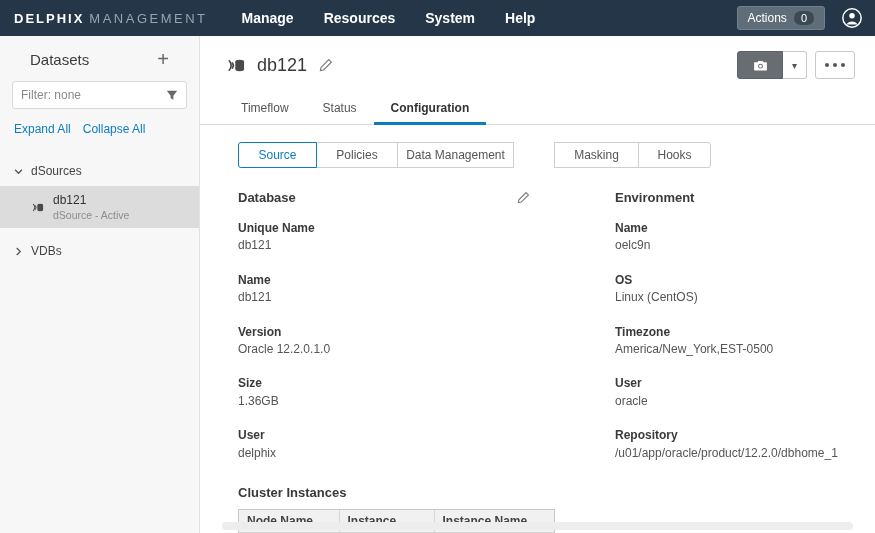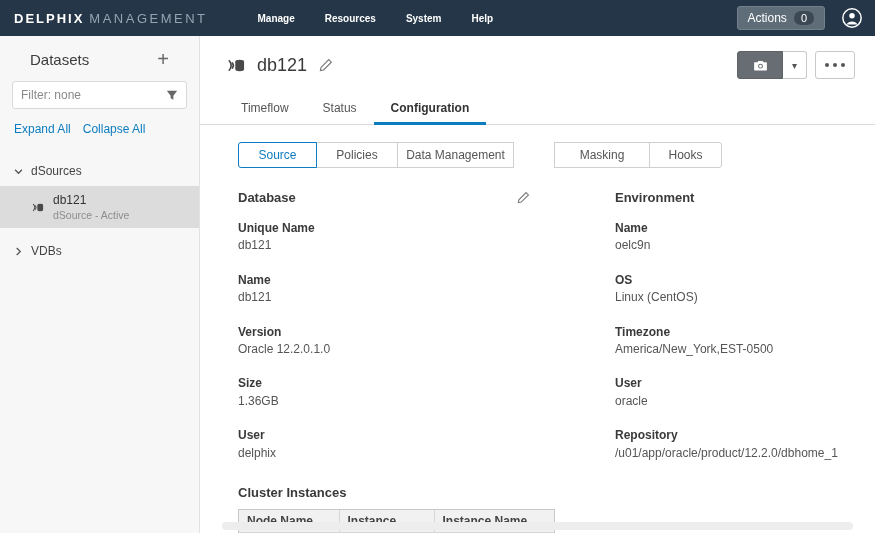--- a/index.html
+++ b/index.html
@@ -4,21 +4,21 @@
 <style>
   * { box-sizing: border-box; margin: 0; padding: 0; }
   html,body { width:875px; height:533px; overflow:hidden; }
   body { font-family:"Liberation Sans", sans-serif; background:#ffffff; color:#3a3a3a; }
 
   
   .topbar { height:36px; background:#243648; display:flex; align-items:center; color:#fff; }
   .brand { margin-left:14px; display:flex; align-items:baseline; white-space:nowrap; }
   .brand-primary { font-weight:bold; font-size:13px; letter-spacing:2px; }
   .brand-secondary { font-size:13px; letter-spacing:2.5px; color:#93a5b2; margin-left:5px; }
-  .topmenu { display:flex; margin-left:50px; gap:30px; font-size:10px; font-weight:bold; }
+  .topmenu { display:flex; margin-left:34px; gap:30px; font-size:14px; font-weight:bold; }
   .topmenu span { cursor:pointer; }
   .topbar-right { margin-left:auto; display:flex; align-items:center; gap:16px; margin-right:12px; }
   .actions-btn { background:#5f6d79; border:1px solid #72808c; border-radius:3px; color:#fff;
                  font-size:12px; padding:4px 10px; display:flex; align-items:center; gap:7px;
                  font-family:inherit; cursor:pointer; }
   .actions-badge { background:#3c4954; border-radius:8px; font-size:11px; padding:1px 7px; }
   .avatar { width:22px; height:22px; display:flex; align-items:center; justify-content:center; cursor:pointer; }
 
   
   .shell { display:flex; height:497px; }
@@ -64,21 +64,21 @@
 
   
   .subtabs { display:flex; margin:17px 0 0 38px; }
   .subtab { background:#fff; border:1px solid #cfcfcf; margin-left:-1px; padding:5px 0;
             font-size:12px; color:#555; text-align:center; cursor:pointer; position:relative;
             font-family:inherit; }
   .subtab:first-child { margin-left:0; border-radius:3px 0 0 3px; }
   .subtab:last-child { border-radius:0 3px 3px 0; }
   .subtab.active { color:#0d7dc1; border-color:#0d7dc1; z-index:1; }
   .st-source { width:79px; } .st-policies { width:82px; } .st-dm { width:117px; }
-  .st-masking { width:96px;margin-left:40px; } .st-hooks { width:73px; }
+  .st-masking { width:85px;margin-left:40px; } .st-hooks { width:73px; }
 
   
   .content { display:flex; padding:22px 24px 0 38px;gap:45px; }
   .col-db { width:332px; flex:none; }
   .col-env { flex:1; }
   .col-heading { display:flex; align-items:center; justify-content:space-between;
                  width:292px; font-size:13px; font-weight:bold; color:#3a3a3a; margin-bottom:15px; }
   .col-heading.noedit { width:auto; }
   .field { margin-bottom:17px; line-height:1.45; }
   .field-label { font-size:12px; font-weight:bold; color:#3a3a3a; }

